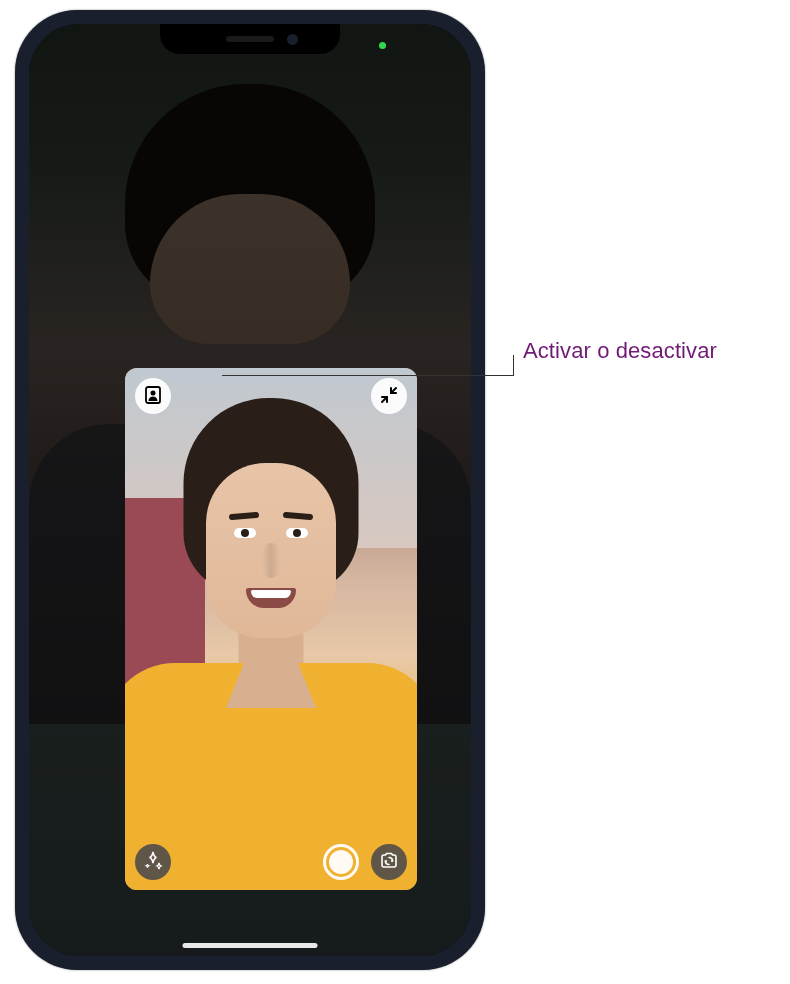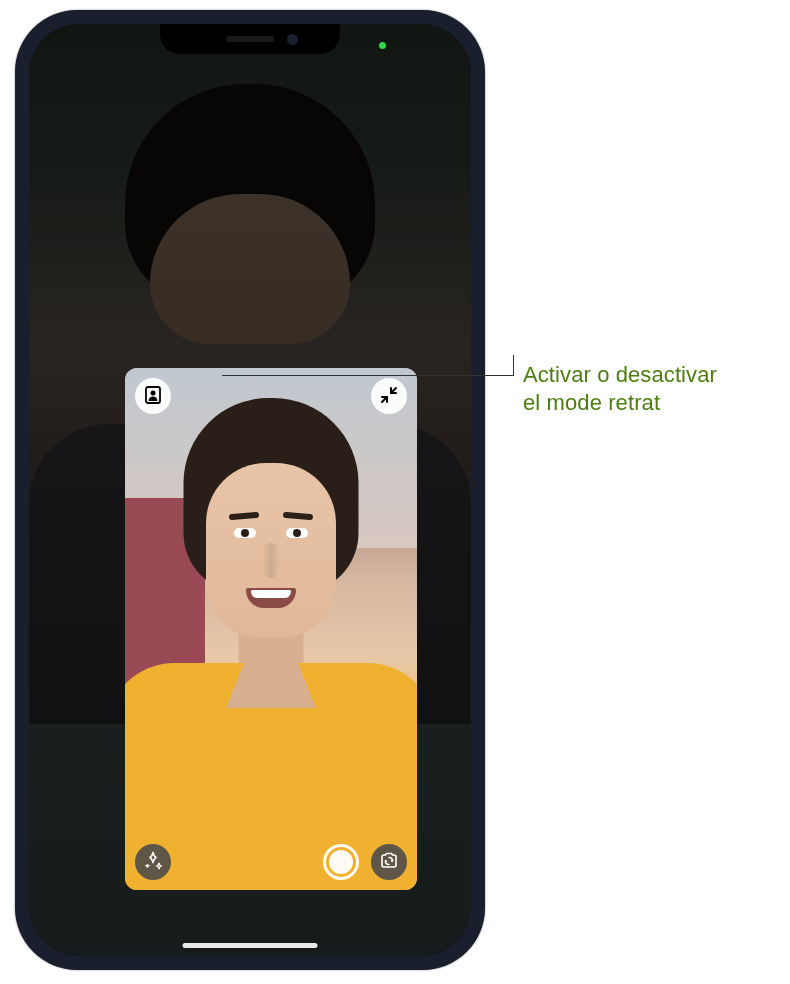--- a/index.html
+++ b/index.html
@@ -409,23 +409,22 @@
       height: 20px;
       background: #333;
     }
     
     .callout-text {
       position: absolute;
       top: 337px;
       left: 523px;
       font-size: 22px;
       line-height: 1.28;
-      color: #4d7c0f;
+      color: #701a75;
       letter-spacing: 0.1px;
-      margin-top: 24px;
     }
   </style>
 </head>
 <body>
 
 <div class="phone-container">
   <div class="phone-screen">
 
     <div class="notch">
       <div class="speaker"></div>
@@ -510,14 +509,13 @@
     </div>
 
     <div class="home-indicator"></div>
   </div>
 </div>
 
 <div class="callout-line"></div>
 <div class="callout-line-up"></div>
 <div class="callout-text">
   <span>Activar o desactivar</span><br>
-  <span>el mode retrat</span>
 </div>
 
 </body></html>

